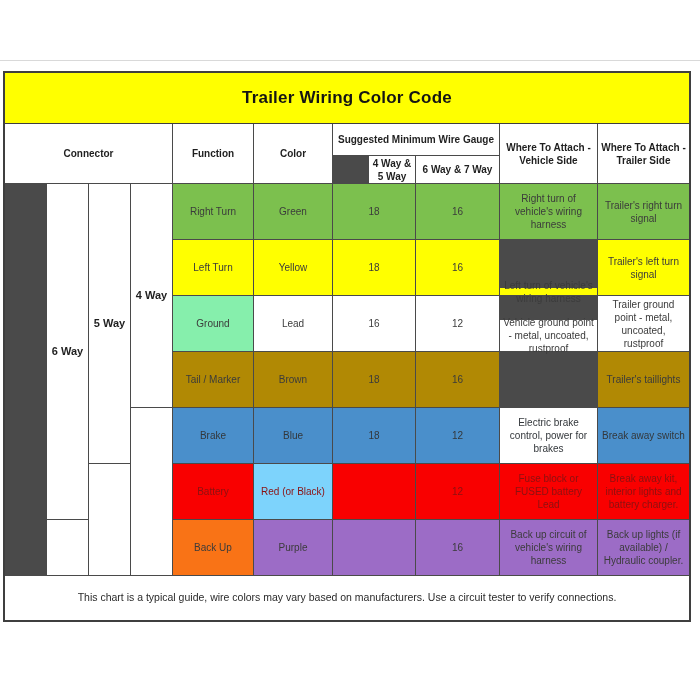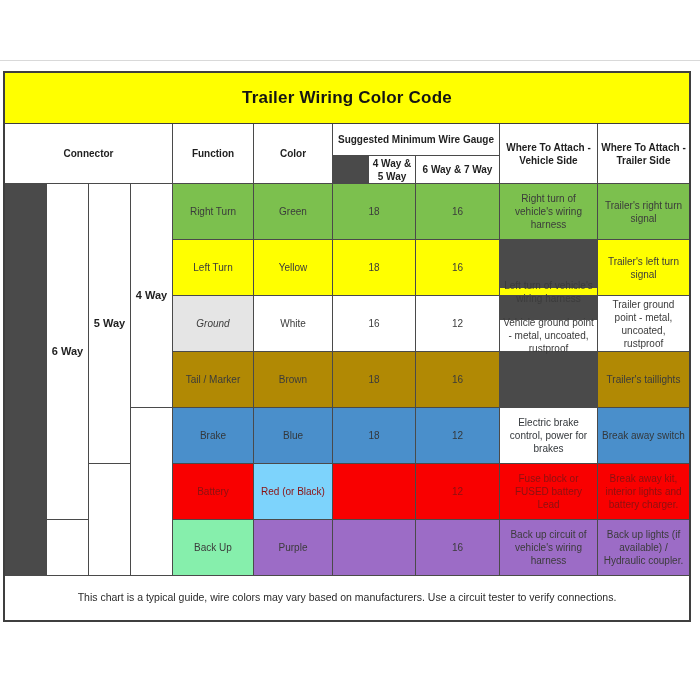--- a/index.html
+++ b/index.html
@@ -81,22 +81,22 @@
     <div class="c gc9 gr1" style="background: rgb(124, 192, 78); color: rgb(59, 59, 59);">Right turn of vehicle's wiring harness</div>
     <div class="c gc10 gr1" style="background: rgb(124, 192, 78); color: rgb(59, 59, 59);">Trailer's right turn signal</div>
 
     <div class="c gc5 gr2" style="background: rgb(255, 255, 0); color: rgb(59, 59, 59);">Left Turn</div>
     <div class="c gc6 gr2" style="background: rgb(255, 255, 0); color: rgb(59, 59, 59);">Yellow</div>
     <div class="c gc7 gr2" style="background: rgb(255, 255, 0); color: rgb(59, 59, 59);">18</div>
     <div class="c gc8 gr2" style="background: rgb(255, 255, 0); color: rgb(59, 59, 59);">16</div>
     <div class="c gc9 gr2" style="background: rgb(255, 255, 0); color: rgb(59, 59, 59); margin-top: 48px;">Left turn of vehicle's wiring harness</div>
     <div class="c gc10 gr2" style="background: rgb(255, 255, 0); color: rgb(59, 59, 59);">Trailer's left turn signal</div>
 
-    <div class="c gc5 gr3" style="background: #e5e5e5; color: rgb(59, 59, 59); font-style: italic;">Ground</div>
-    <div class="c gc6 gr3" style="background: rgb(255, 255, 255); color: rgb(59, 59, 59);">White</div>
+    <div class="c gc5 gr3" style="background: #86efac; color: rgb(59, 59, 59);">Ground</div>
+    <div class="c gc6 gr3" style="background: rgb(255, 255, 255); color: rgb(59, 59, 59);">Lead</div>
     <div class="c gc7 gr3" style="background: rgb(255, 255, 255); color: rgb(59, 59, 59);">16</div>
     <div class="c gc8 gr3" style="background: rgb(255, 255, 255); color: rgb(59, 59, 59);">12</div>
     <div class="c gc9 gr3" style="background: rgb(255, 255, 255); color: rgb(59, 59, 59); margin-top: 24px;">Vehicle ground point - metal, uncoated, rustproof</div>
     <div class="c gc10 gr3" style="background: rgb(255, 255, 255); color: rgb(59, 59, 59);">Trailer ground point - metal, uncoated, rustproof</div>
 
     <div class="c gc5 gr4" style="background: rgb(177, 137, 4); color: rgb(59, 59, 59);">Tail / Marker</div>
     <div class="c gc6 gr4" style="background: rgb(177, 137, 4); color: rgb(59, 59, 59);">Brown</div>
     <div class="c gc7 gr4" style="background: rgb(177, 137, 4); color: rgb(59, 59, 59);">18</div>
     <div class="c gc8 gr4" style="background: rgb(177, 137, 4); color: rgb(59, 59, 59);">16</div>
     <div class="c gc10 gr4" style="background: rgb(177, 137, 4); color: rgb(59, 59, 59);">Trailer's taillights</div>
@@ -108,21 +108,21 @@
     <div class="c gc9 gr5" style="background: #ffffff; color: rgb(51, 55, 59);">Electric brake control, power for brakes</div>
     <div class="c gc10 gr5" style="background: rgb(74, 143, 203); color: rgb(51, 55, 59);">Break away switch</div>
 
     <div class="c gc5 gr6" style="background: rgb(249, 0, 0); color: rgb(139, 17, 17);">Battery</div>
     <div class="c gc6 gr6" style="background: #7dd3fc; color: rgb(139, 17, 17);">Red (or Black)</div>
     <div class="c gc7 gr6" style="background: rgb(249, 0, 0);"></div>
     <div class="c gc8 gr6" style="background: rgb(249, 0, 0); color: rgb(139, 17, 17);">12</div>
     <div class="c gc9 gr6" style="background: rgb(249, 0, 0); color: rgb(139, 17, 17);">Fuse block or FUSED battery Lead</div>
     <div class="c gc10 gr6" style="background: rgb(249, 0, 0); color: rgb(139, 17, 17);">Break away kit, interior lights and battery charger.</div>
 
-    <div class="c gc5 gr7" style="background: #86efac; color: rgb(59, 59, 59);">Back Up</div>
+    <div class="c gc5 gr7" style="background: #f97316; color: rgb(59, 59, 59);">Back Up</div>
     <div class="c gc6 gr7" style="background: rgb(156, 108, 198); color: rgb(59, 59, 59);">Purple</div>
     <div class="c gc7 gr7" style="background: rgb(156, 108, 198);"></div>
     <div class="c gc8 gr7" style="background: rgb(156, 108, 198); color: rgb(59, 59, 59);">16</div>
     <div class="c gc9 gr7" style="background: rgb(156, 108, 198); color: rgb(59, 59, 59);">Back up circuit of vehicle's wiring harness</div>
     <div class="c gc10 gr7" style="background: rgb(156, 108, 198); color: rgb(59, 59, 59);">Back up lights (if available) / Hydraulic coupler.</div>
 
     <div class="c footer-cell">This chart is a typical guide, wire colors may vary based on manufacturers. Use a circuit tester to verify connections.</div>
   </div>
 </div>
 

